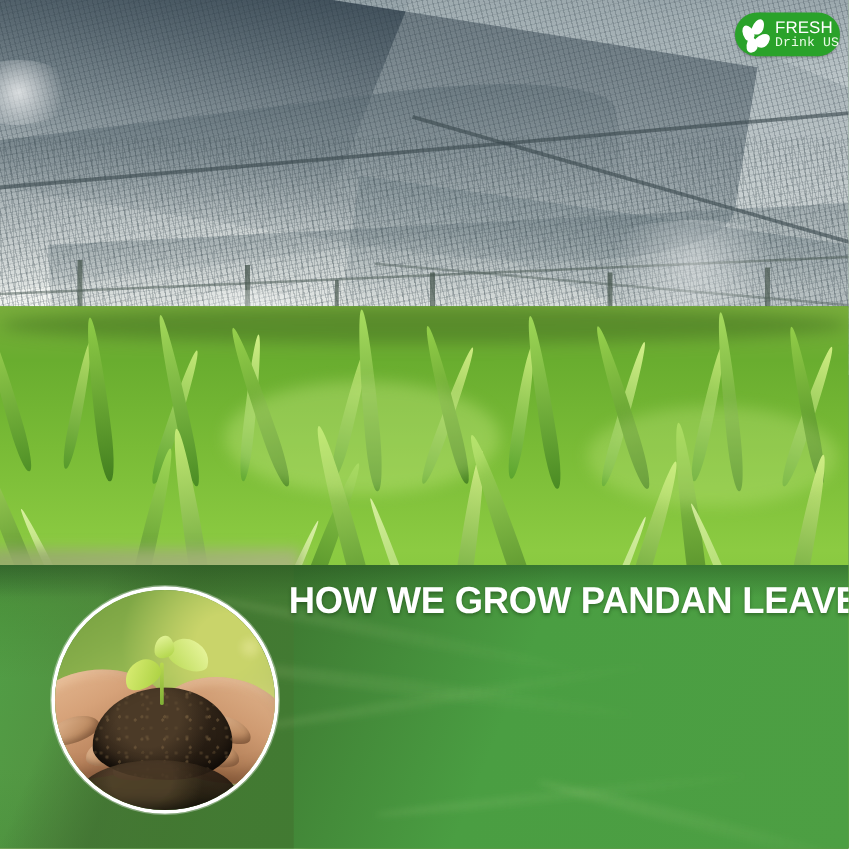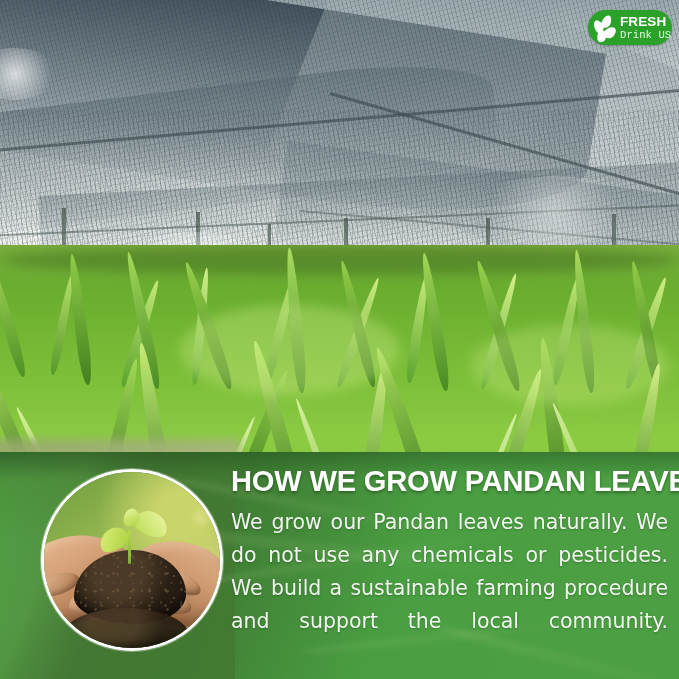--- a/index.html
+++ b/index.html
@@ -294,21 +294,21 @@
   .logo-text {
     display: flex;
     flex-direction: column;
     justify-content: center;
     line-height: 1;
     margin-left: 1px;
   }
   .logo-fresh {
     color: #ffffff;
     font-family: "Liberation Sans", sans-serif;
-    font-weight: bold;
+    font-weight: normal;
     font-size: 13.5px;
     letter-spacing: 0.1px;
   }
   .logo-drink {
     color: #eafbe6;
     font-family: Liberation Mono, monospace;
     font-size: 10.5px;
     margin-top: 2px;
     letter-spacing: 0.1px;
   }
@@ -404,21 +404,20 @@
     <div class="panel-top-dark"></div>
 
     <div class="panel-streak" style="left:170px; top:22px;  width:300px; height:10px; transform:rotate(11deg);"></div>
     <div class="panel-streak" style="left:150px; top:70px;  width:360px; height:12px; transform:rotate(7deg);"></div>
     <div class="panel-streak" style="left:190px; top:128px; width:330px; height:9px;  transform:rotate(-9deg);"></div>
     <div class="panel-streak" style="left:430px; top:168px; width:260px; height:11px; transform:rotate(14deg);"></div>
     <div class="panel-streak" style="left:300px; top:196px; width:300px; height:8px;  transform:rotate(-6deg);"></div>
 
     <div class="panel-text">
       <h1 class="headline">HOW WE GROW PANDAN LEAVES</h1>
-      <p class="body-copy">We grow our Pandan leaves naturally. We do not use any chemicals or pesticides. We build a sustainable farming procedure and support the local community.</p>
     </div>
   </div>
 
   <div class="circle-wrap">
     <div class="circ-bg"></div>
 
     <div class="bokeh" style="left:128px; top:96px;  width:30px; height:30px;"></div>
     <div class="bokeh" style="left:150px; top:126px; width:22px; height:22px; opacity:.8;"></div>
     <div class="bokeh" style="left:112px; top:128px; width:16px; height:16px; opacity:.6;"></div>
     <div class="bokeh" style="left:146px; top:36px;  width:20px; height:20px; opacity:.5;"></div>

